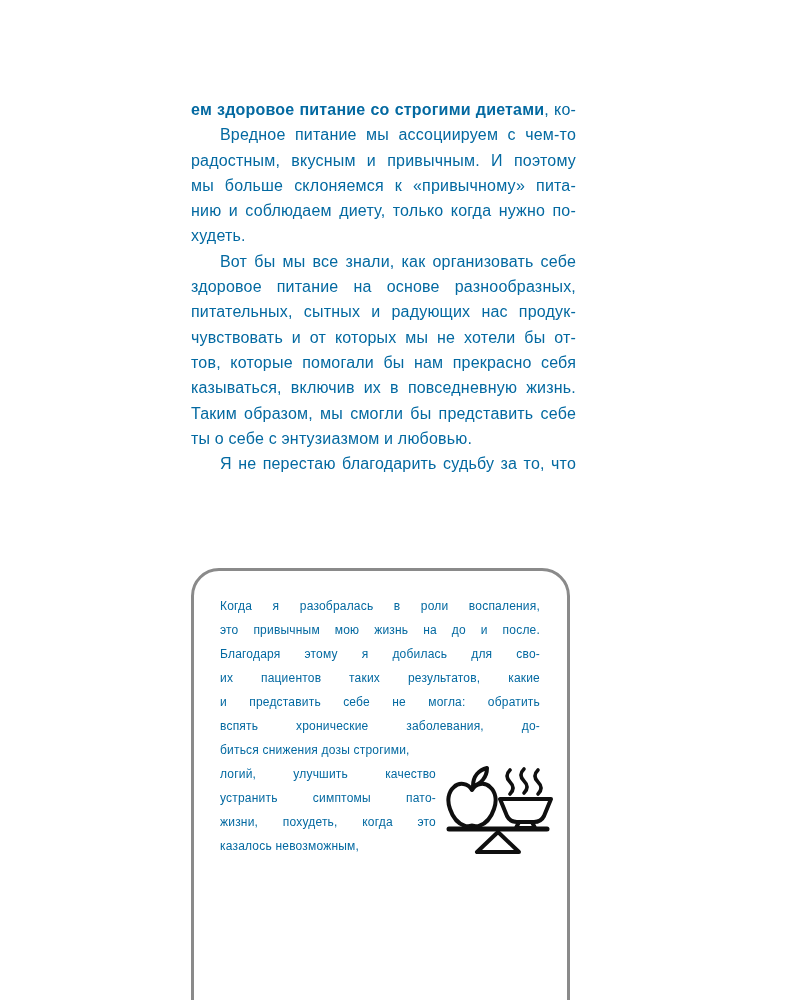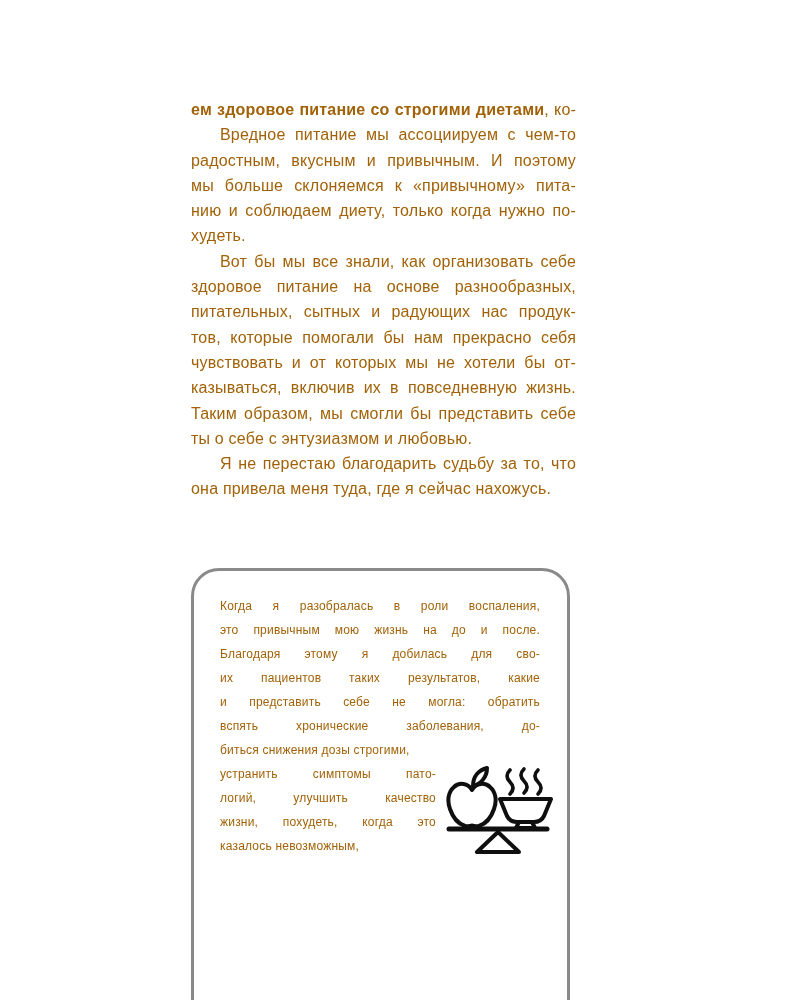--- a/index.html
+++ b/index.html
@@ -7,21 +7,21 @@
     padding: 0;
     background: #ffffff;
   }
   .page {
     position: relative;
     width: 800px;
     height: 1000px;
     background: #ffffff;
     overflow: hidden;
     font-family: "Liberation Sans", "DejaVu Sans", sans-serif;
-    color: #a16207;
+    color: #0369a1;
   }
   .body-text {
     position: absolute;
     left: 191px;
     top: 97px;
     width: 385px;
     font-size: 16px;
     line-height: 25.3px;
     letter-spacing: 0.2px;
   }
@@ -77,40 +77,39 @@
   <div class="body-text" id="body-text">
       <div class="line j"><span class="b">ем здоровое питание со строгими диетами</span><span>, ко-</span></div>
       <div class="line j ind"><span>Вредное питание мы ассоциируем с чем-то</span></div>
       <div class="line j"><span>радостным, вкусным и привычным. И поэтому</span></div>
       <div class="line j"><span>мы больше склоняемся к «привычному» пита-</span></div>
       <div class="line j"><span>нию и соблюдаем диету, только когда нужно по-</span></div>
       <div class="line"><span>худеть.</span></div>
       <div class="line j ind"><span>Вот бы мы все знали, как организовать себе</span></div>
       <div class="line j"><span>здоровое питание на основе разнообразных,</span></div>
       <div class="line j"><span>питательных, сытных и радующих нас продук-</span></div>
+      <div class="line j"><span>чувствовать и от которых мы не хотели бы от-</span></div>
       <div class="line j"><span>тов, которые помогали бы нам прекрасно себя</span></div>
-      <div class="line j"><span>чувствовать и от которых мы не хотели бы от-</span></div>
       <div class="line j"><span>казываться, включив их в повседневную жизнь.</span></div>
       <div class="line j"><span>Таким образом, мы смогли бы представить себе</span></div>
       <div class="line"><span>ты о себе с энтузиазмом и любовью.</span></div>
       <div class="line j ind"><span>Я не перестаю благодарить судьбу за то, что</span></div>
-      <div class="line"><span>она привела меня туда, где я сейчас нахожусь.</span></div>
     </div>
 
   <div class="callout">
     <div class="callout-text" id="callout-text">
         <div class="line j"><span>Когда я разобралась в роли воспаления,</span></div>
         <div class="line j"><span>это привычным мою жизнь на до и после.</span></div>
         <div class="line j"><span>Благодаря этому я добилась для сво-</span></div>
         <div class="line j"><span>их пациентов таких результатов, какие</span></div>
         <div class="line j"><span>и представить себе не могла: обратить</span></div>
         <div class="line j"><span>вспять хронические заболевания, до-</span></div>
         <div class="line"><span>биться снижения дозы строгими,</span></div>
+        <div class="line j narrow"><span>логий, улучшить качество</span></div>
         <div class="line j narrow"><span>устранить симптомы пато-</span></div>
-        <div class="line j narrow"><span>логий, улучшить качество</span></div>
         <div class="line j narrow"><span>жизни, похудеть, когда это</span></div>
         <div class="line narrow"><span>казалось невозможным,</span></div>
       </div>
 
     <svg class="scale-icon" viewBox="0 0 112 96" fill="none" stroke="#0f0f0f" stroke-width="4" stroke-linecap="round" stroke-linejoin="round">
 
       <line x1="3" y1="68" x2="101" y2="68" stroke-width="5"></line>
 
       <path d="M52 71 L31 91 L73 91 Z"></path>
 

